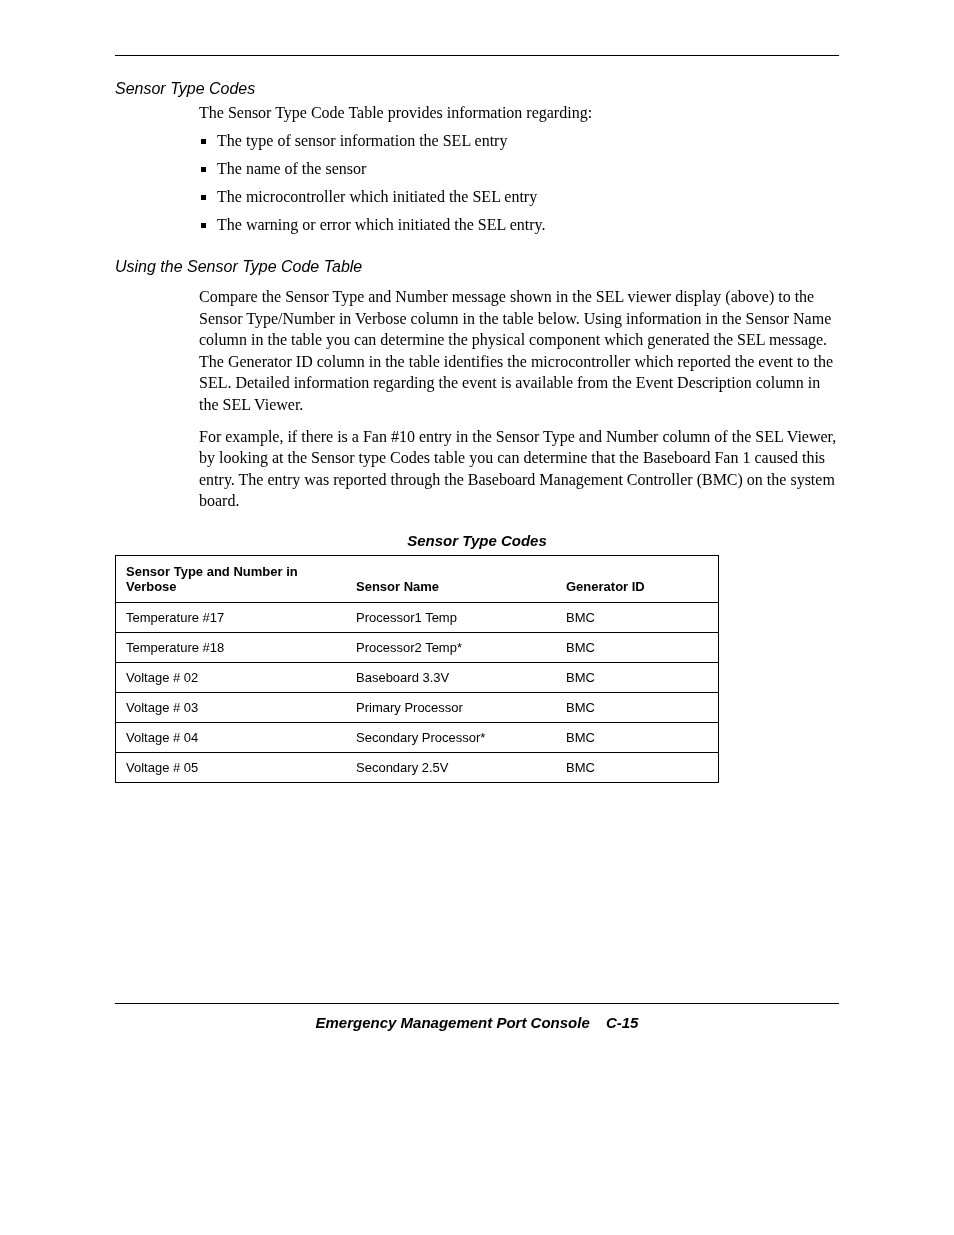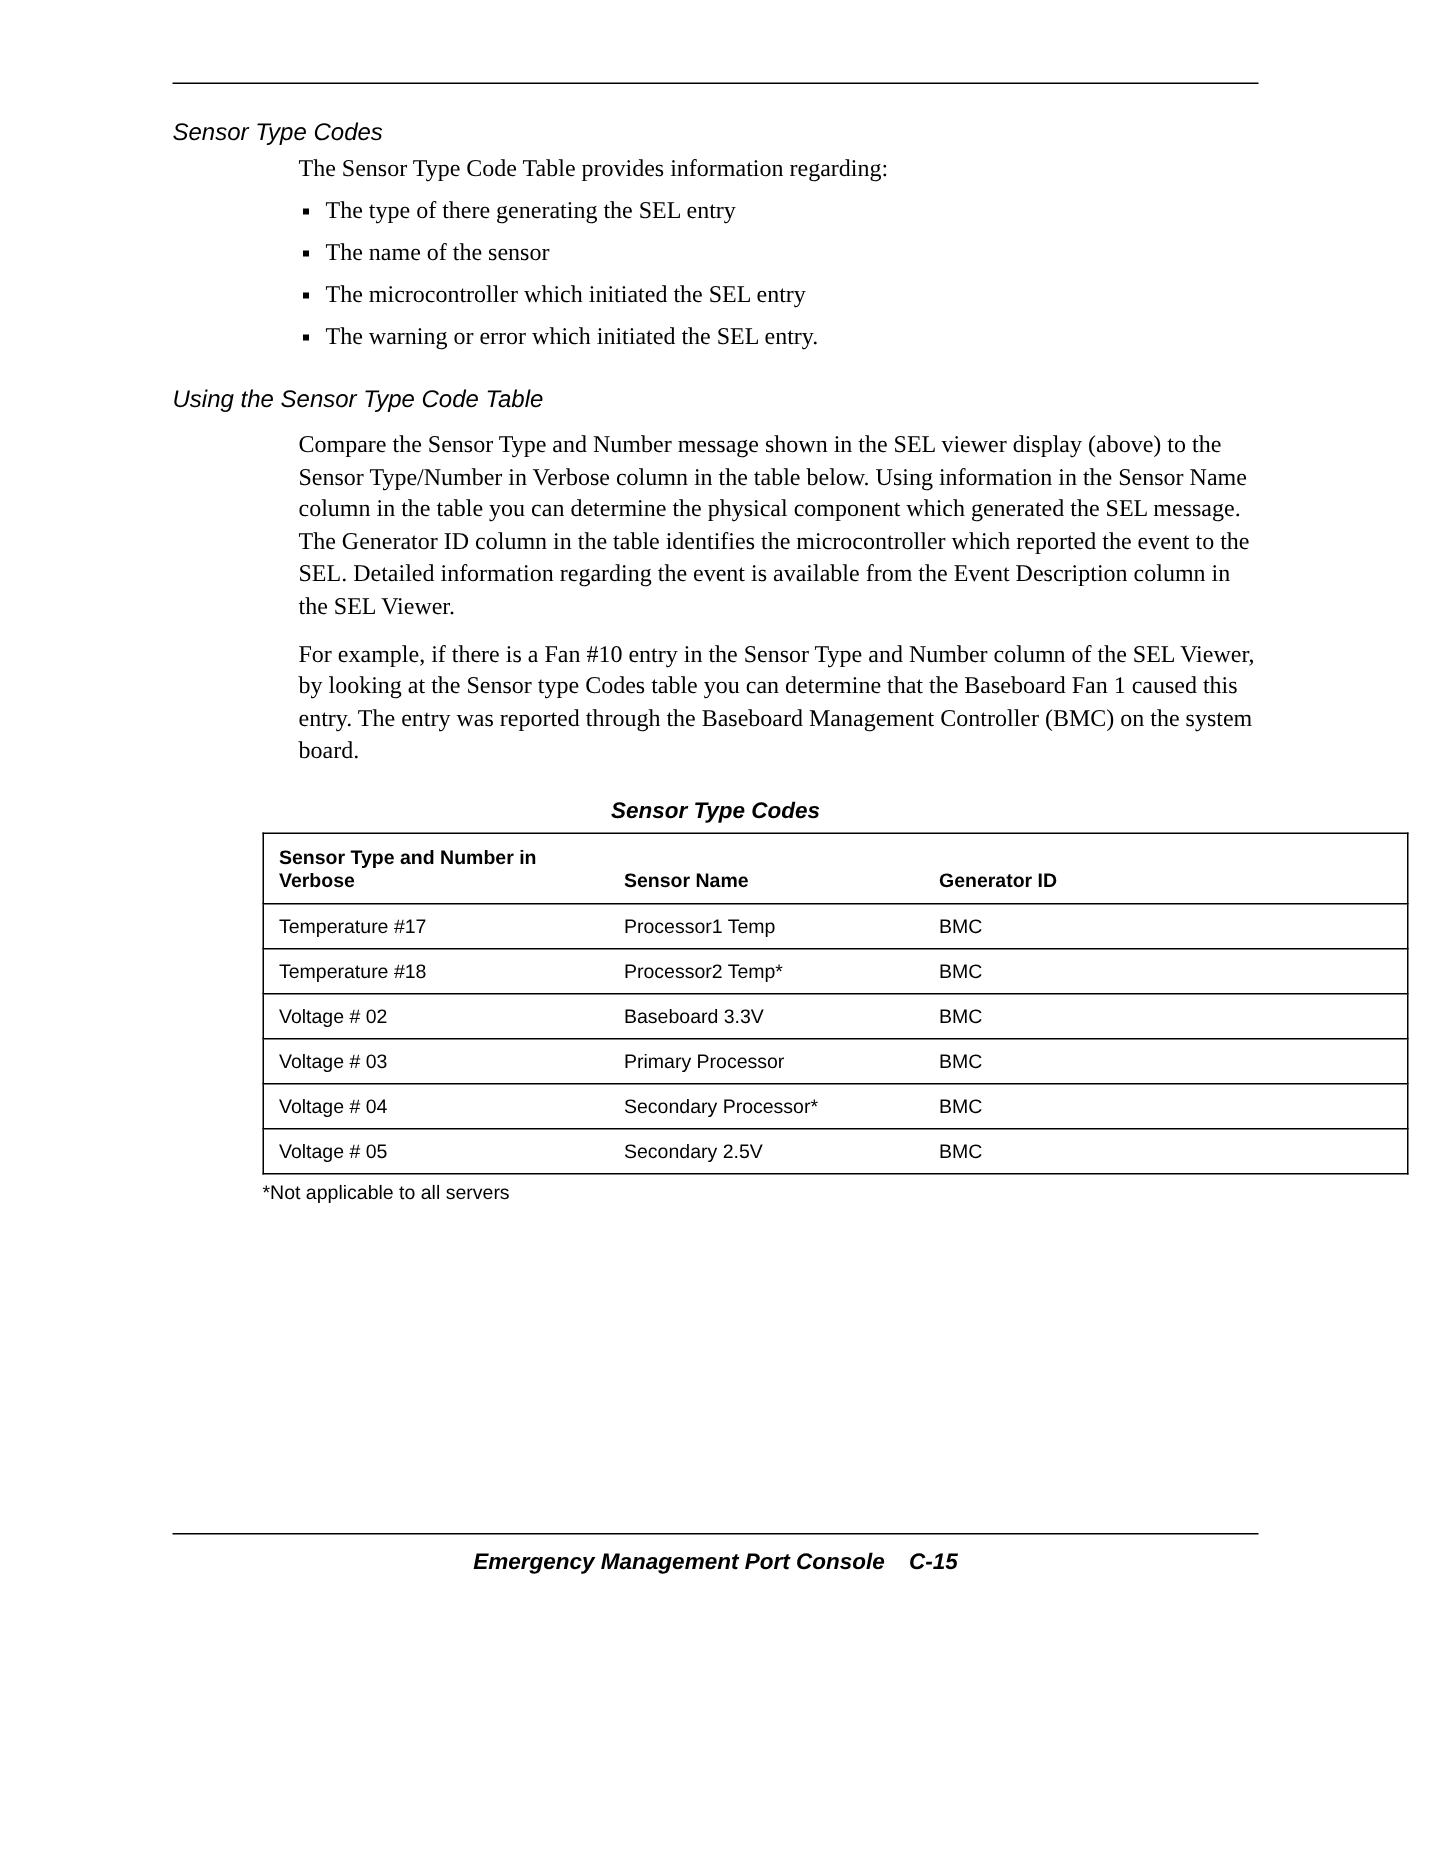--- a/index.html
+++ b/index.html
@@ -54,22 +54,21 @@
     .table-title {
       font-family: Arial, Helvetica, sans-serif;
       font-weight: bold;
       font-style: italic;
       font-size: 15px;
       text-align: center;
       margin: 20px 0 6px 0;
     }
     table.data {
       border-collapse: collapse;
-      width: 764px;
-      margin-left: 60px;
+      width: 604px;
       font-family: Arial, Helvetica, sans-serif;
       font-size: 13px;
     }
     table.data th {
       text-align: left;
       font-weight: bold;
       border-top: 1.5px solid #000;
       border-bottom: 1.5px solid #000;
       padding: 8px 10px 8px 10px;
       vertical-align: bottom;
@@ -111,21 +110,21 @@
 </head>
 <body>
 
 <div class="outer">
   <hr class="topline">
 
   <div class="section-heading">Sensor Type Codes</div>
   <div class="body-indent">
     <p class="intro">The Sensor Type Code Table provides information regarding:</p>
     <ul class="bullets">
-      <li>The type of there generating the SEL entry</li>
+      <li>The type of sensor information the SEL entry</li>
       <li>The name of the sensor</li>
       <li>The microcontroller which initiated the SEL entry</li>
       <li>The warning or error which initiated the SEL entry.</li>
     </ul>
   </div>
 
   <div class="section-heading">Using the Sensor Type Code Table</div>
   <div class="body-indent">
     <p class="body">
       <span>Compare the </span><span class="italic">Sensor Type and Number</span><span> message shown in the SEL viewer display (above) to the Sensor Type/Number in Verbose column in the table below. Using information in the </span><span class="italic">Sensor Name</span><span> column in the table you can determine the physical component which generated the SEL message. The </span><span class="italic">Generator ID</span><span> column in the table identifies the microcontroller which reported the event to the SEL. Detailed information regarding the event is available from the </span><span class="italic">Event Description</span><span> column in the SEL Viewer.</span>
@@ -172,20 +171,19 @@
           <td>BMC</td>
         </tr>
         <tr>
           <td>Voltage # 05</td>
           <td>Secondary 2.5V</td>
           <td>BMC</td>
         </tr>
       </tbody>
   </table>
 
-  <div class="table-note">*Not applicable to all servers</div>
 
   <div class="footer">
     <hr class="bottomline">
     <span>Emergency Management Port Console</span>
     <span class="pagenum">C-15</span>
   </div>
 </div>
 
 </body></html>

